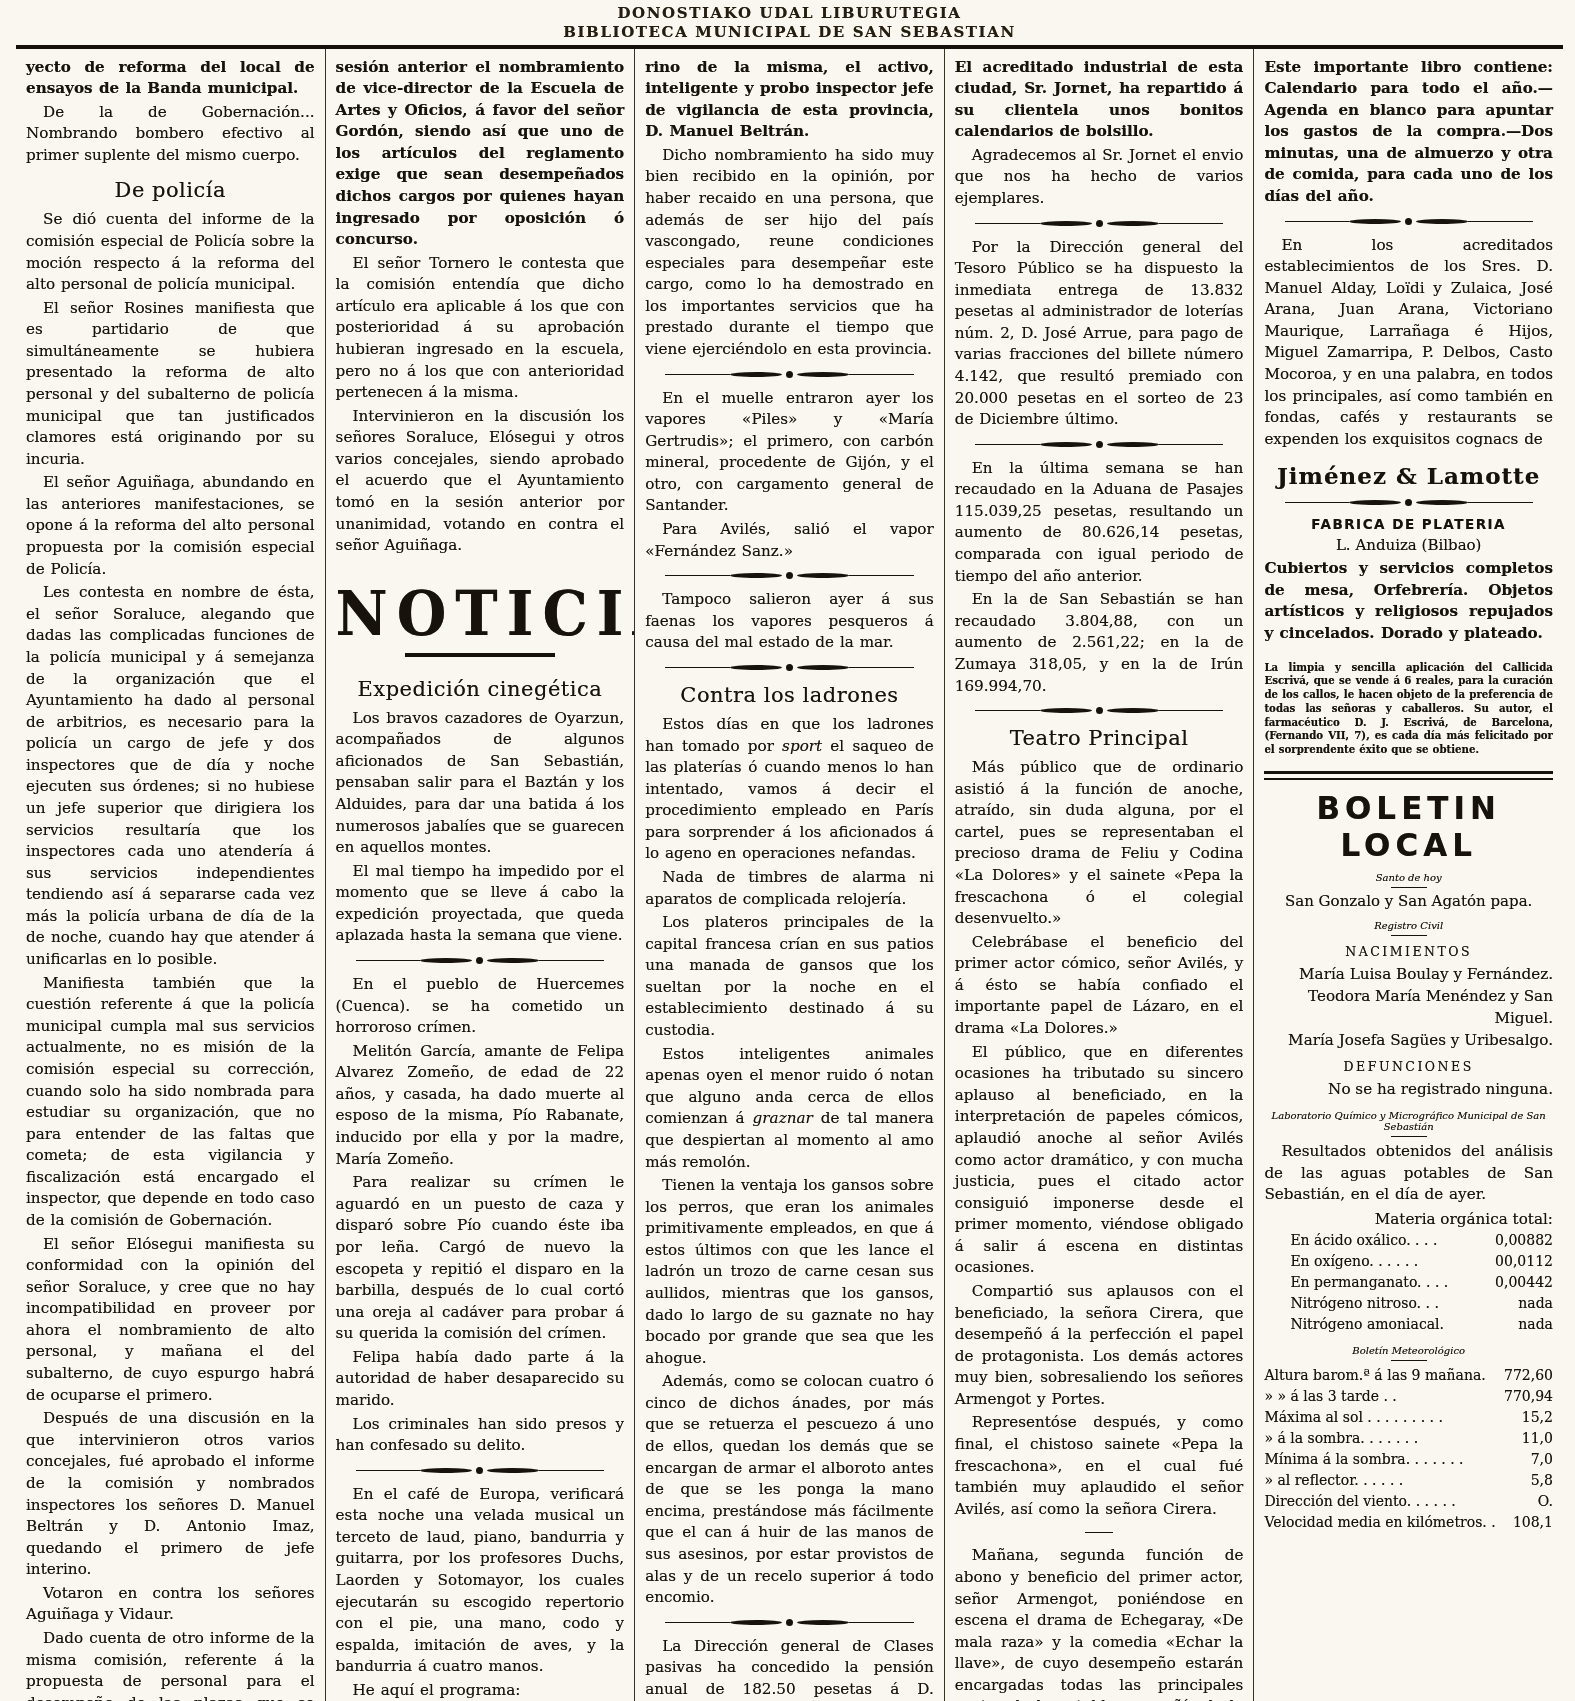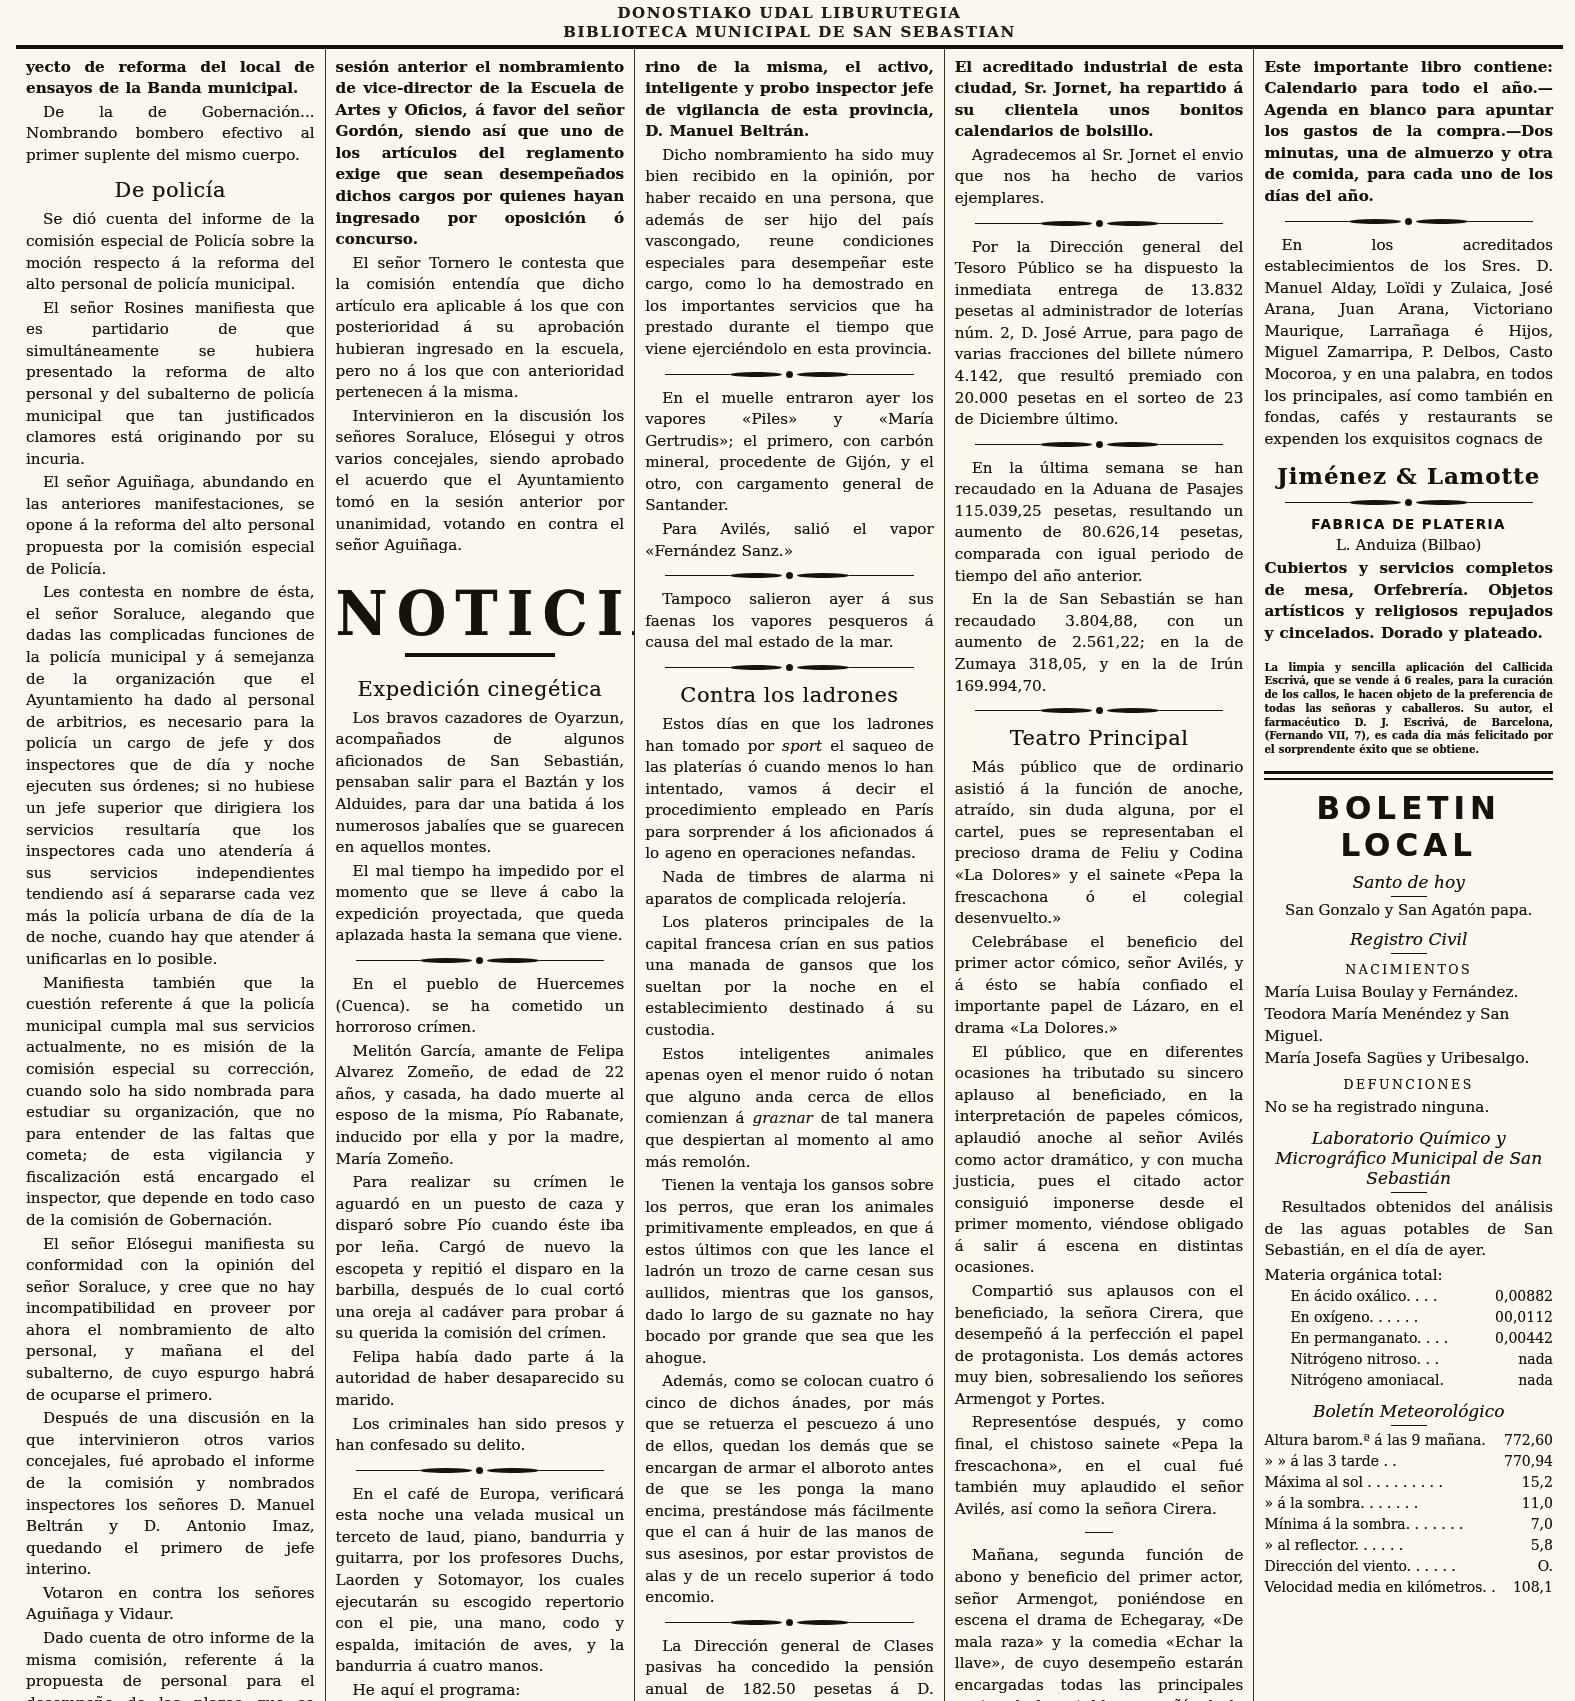--- a/index.html
+++ b/index.html
@@ -21,41 +21,41 @@
   .col{
     flex:1 1 0; min-width:0; box-sizing:border-box; padding:8px 10px 0 10px; overflow:hidden;
   }
   .col + .col{ border-left:1px solid #39321f; }
 
   .para{
     font-size:15.2px; line-height:1.42; text-align:justify;
     text-indent:17px; margin:0 0 2px 0; word-spacing:1px;
   }
   .para.ni{ text-indent:0;font-weight:bold; }
-  .line{ font-size:15.2px; line-height:1.45; margin:0; }
+  .line{ font-size:15.2px; line-height:1.45; margin:0;text-align:right; }
 
   .h2{
     font-weight:normal; font-size:21px; text-align:center;
     margin:12px 0 7px 0; letter-spacing:.5px;
   }
   .h1-noticias{
     font-weight:bold; font-size:57px; letter-spacing:9px; text-align:center;
     margin:26px 0 0 0; line-height:1.05; transform:scaleY(1.08);
   }
   .h1-bar{ width:150px; height:4px; background:#15110a; margin:10px auto 20px auto; }
 
   .orn{ display:flex; align-items:center; width:86%; margin:10px auto 10px auto; }
   .orn .oline{ flex:1; height:1px; background:#17130c; }
   .orn .lens{ width:52px; height:5px; background:#17130c; border-radius:50%; }
   .orn .odot{ width:7px; height:7px; background:#17130c; border-radius:50%; margin:0 4px; }
 
   .hrs{ width:28px; height:1px; background:#17130c; margin:12px auto; }
 
   .ci{ font-style:italic; font-size:20px; text-align:center; margin:8px 0 2px 0; }
-  .cih{ font-style:italic; font-size:17px; text-align:center; margin:10px 0 4px 0; }
+  .cih{ font-style:italic; font-size:10px; text-align:center; margin:10px 0 4px 0; }
   .cih::after{ content:""; display:block; width:36px; height:1px; background:#17130c; margin:4px auto 2px auto; }
 
   .c{ text-align:center; font-size:15px; margin:4px 0; }
 
   .cb{ text-align:center; font-weight:bold; margin:6px 0; }
   .cb.lg{ font-size:23px; letter-spacing:1px; margin:12px 0 8px 0; }
   .cb.sm{ font-size:13.5px; letter-spacing:1.5px; font-family:"DejaVu Sans", sans-serif; margin:10px 0 2px 0; }
 
   .caps{ text-align:center; font-size:12.5px; letter-spacing:2.5px; margin:8px 0 4px 0; }
 

